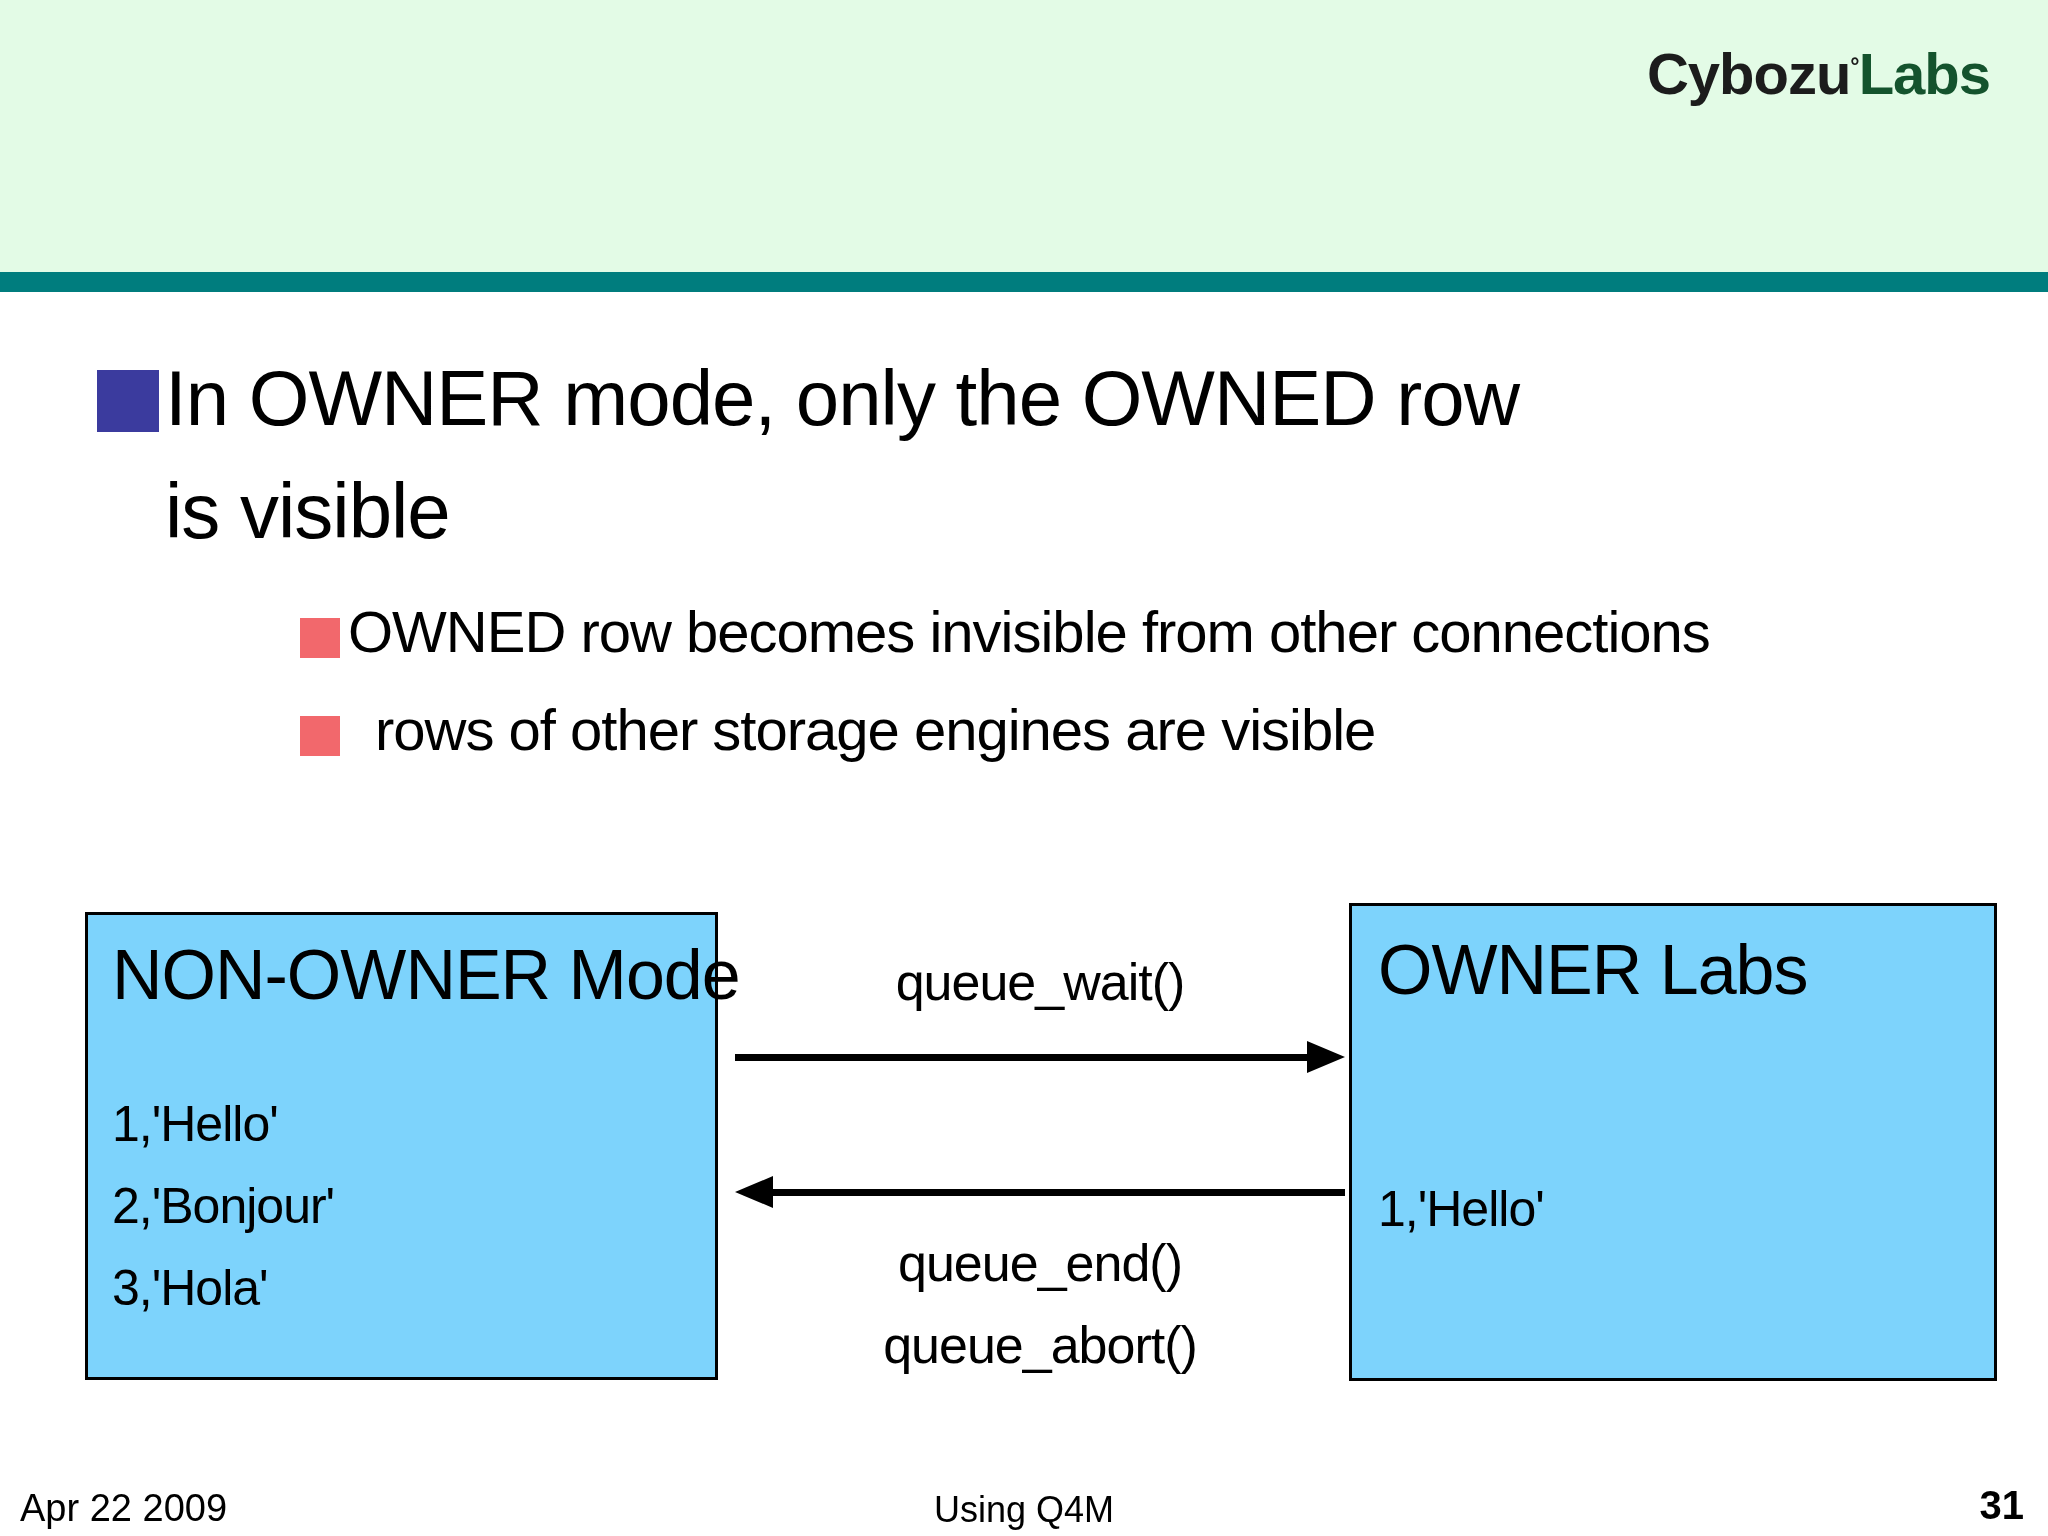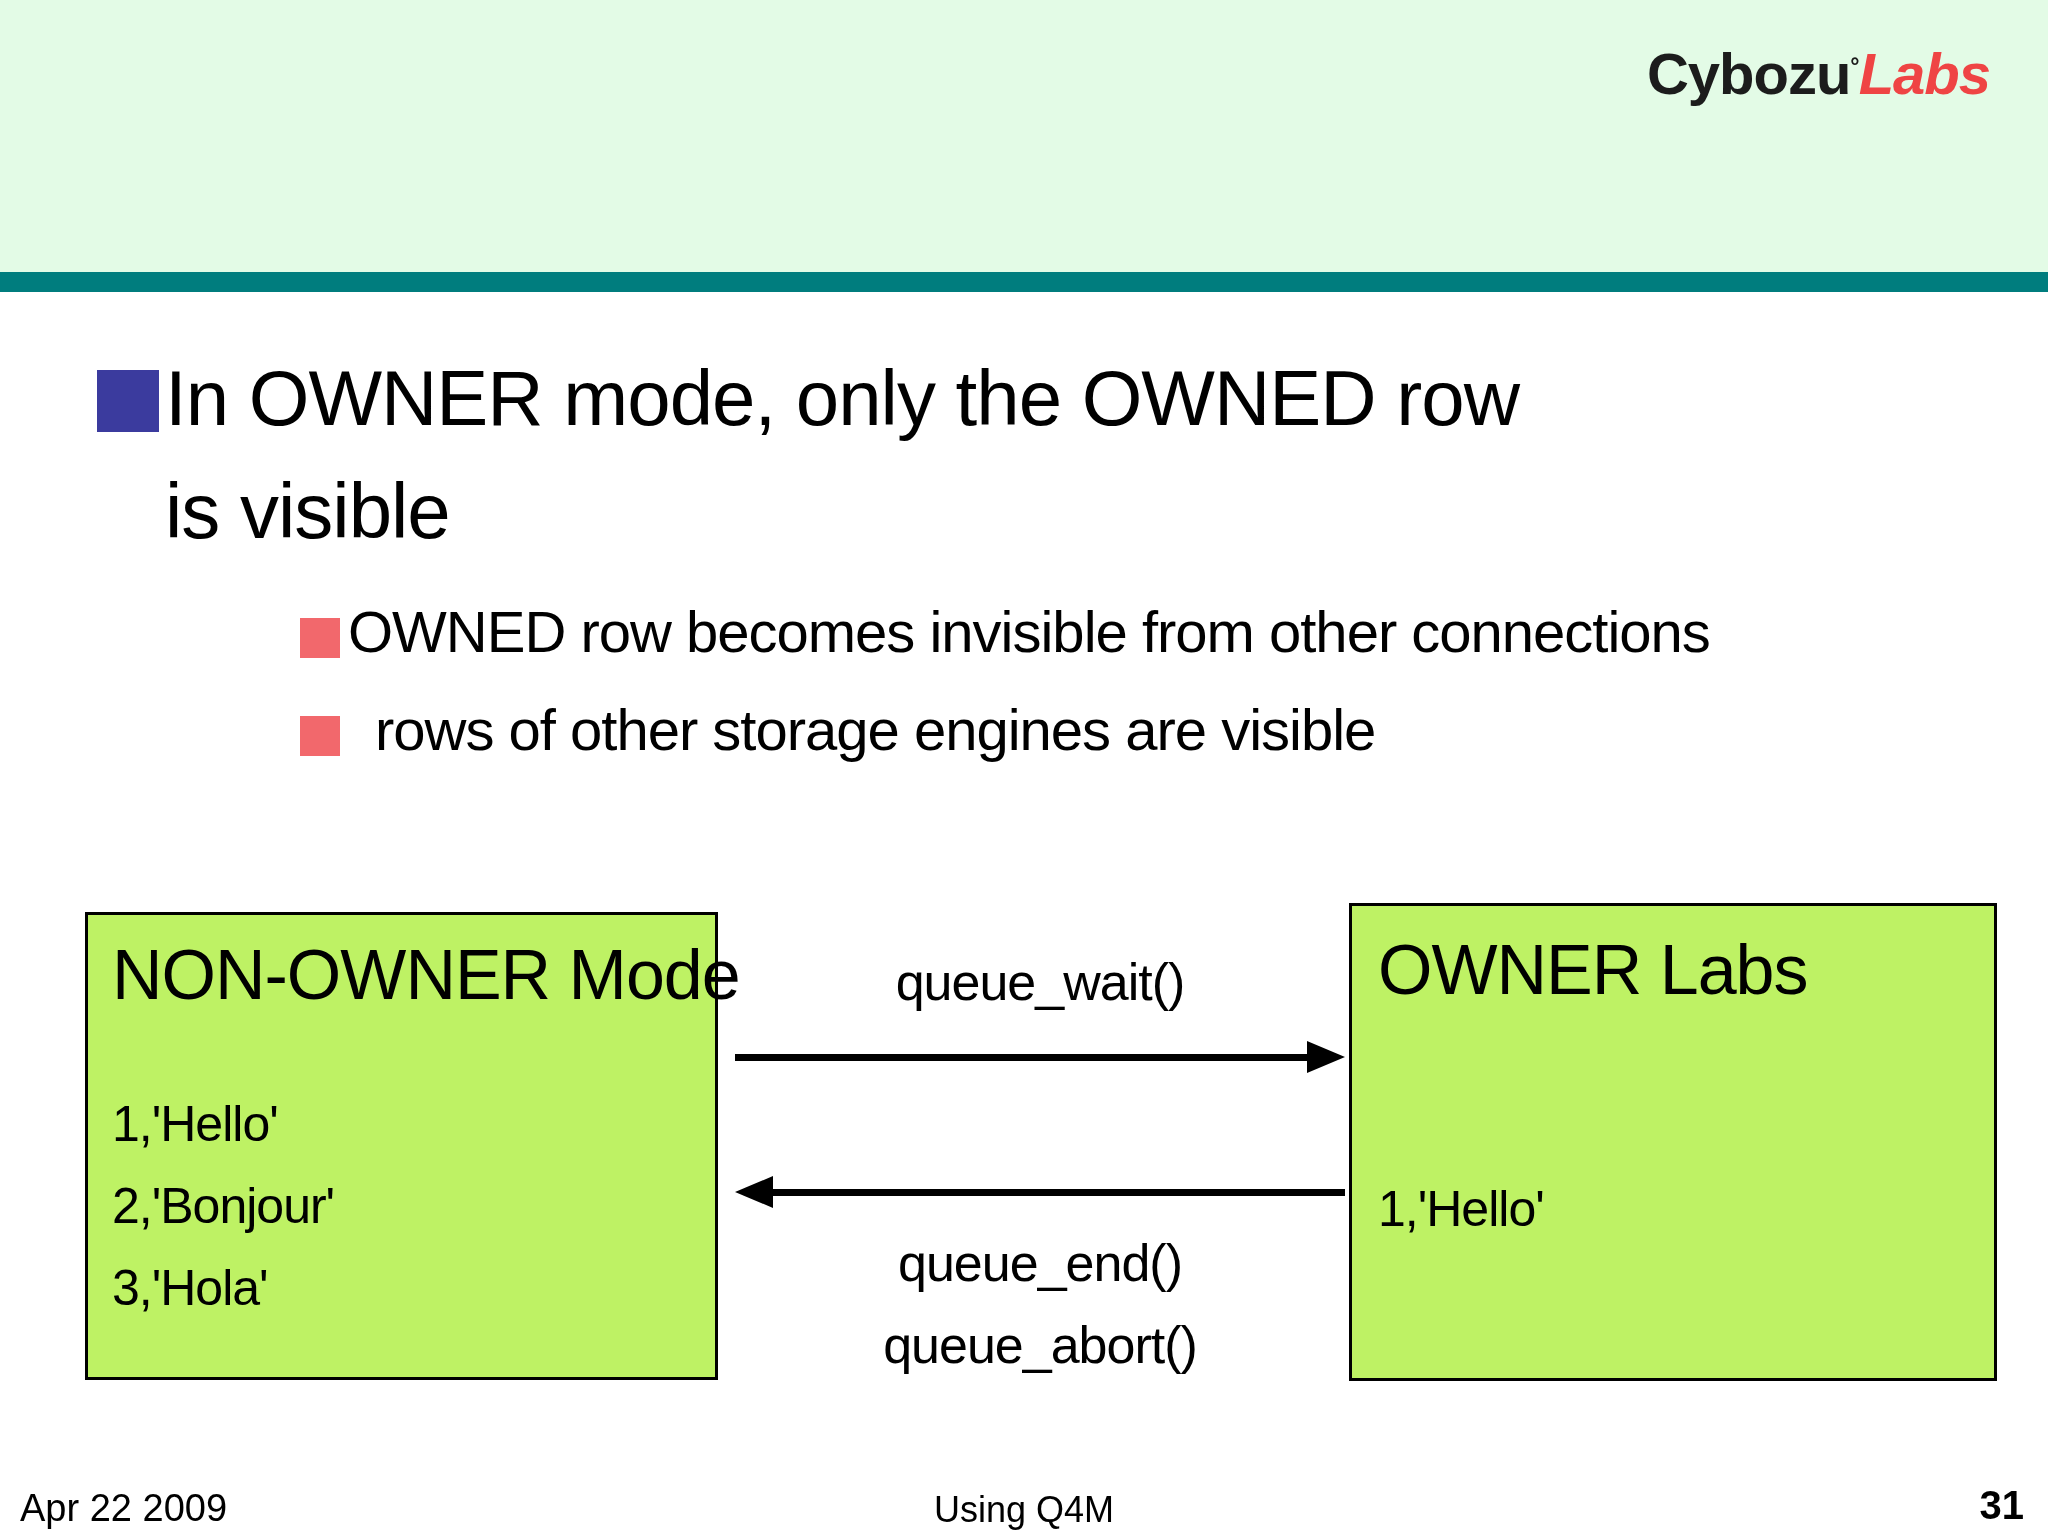--- a/index.html
+++ b/index.html
@@ -7,36 +7,36 @@
     position:relative; width:2048px; height:1536px;
     background:#ffffff; overflow:hidden;
     font-family:"Liberation Sans", sans-serif; color:#000;
   }
   
   .header-band { position:absolute; left:0; top:0; width:2048px; height:272px; background:#e3fbe6; }
   .divider-bar { position:absolute; left:0; top:272px; width:2048px; height:20px; background:#007d7e; }
   .logo { position:absolute; top:40px; right:58px; font-size:58px; font-weight:bold; letter-spacing:-1px; white-space:nowrap; }
   .logo-dark { color:#1c1c1c; }
   .logo-mark { color:#1c1c1c; font-size:0.4em; vertical-align:super; }
-  .logo-green { color:#ef4444;font-style:italic; }
+  .logo-green { color:#14532d; }
   .slide-title { position:absolute; left:110px; top:92px; margin:0; font-size:82px; font-weight:400; letter-spacing:-2px; white-space:nowrap; }
 
   
   .sq { position:absolute; display:block; }
   .sq-blue { left:97px; top:370px; width:62px; height:62px; background:#3b3b9e; }
   .bullet-text { position:absolute; left:165px; top:342px; font-size:78px; line-height:1.45; letter-spacing:-1px; white-space:nowrap; }
   .sq-red { width:40px; height:40px; background:#f2686c; }
   .sq-red-1 { left:300px; top:618px; }
   .sq-red-2 { left:300px; top:716px; }
   .sub-bullet-text { position:absolute; font-size:58px; letter-spacing:-1px; white-space:nowrap; }
   .sub-1 { left:348px; top:598px; }
   .sub-2 { left:348px; top:696px;margin-left:27px; }
 
   
-  .box { position:absolute; border:3px solid #000; box-sizing:border-box; background:#bef264; }
+  .box { position:absolute; border:3px solid #000; box-sizing:border-box; background:#7dd3fc; }
   .box-left  { left:85px;   top:912px; width:633px; height:468px; padding:20px 0 0 24px; }
   .box-right { left:1349px; top:903px; width:648px; height:478px; padding:24px 0 0 26px; }
   .box-title { font-size:70px; letter-spacing:-1px; white-space:nowrap; }
   .box-rows { font-size:50px; line-height:82px; letter-spacing:-1px; white-space:nowrap; }
   .rows-left  { margin-top:68px; }
   .rows-right { margin-top:158px; }
 
   
   .arrow { position:absolute; left:735px; width:610px; height:32px; }
   .arrow-right-pos { top:1041px; }

